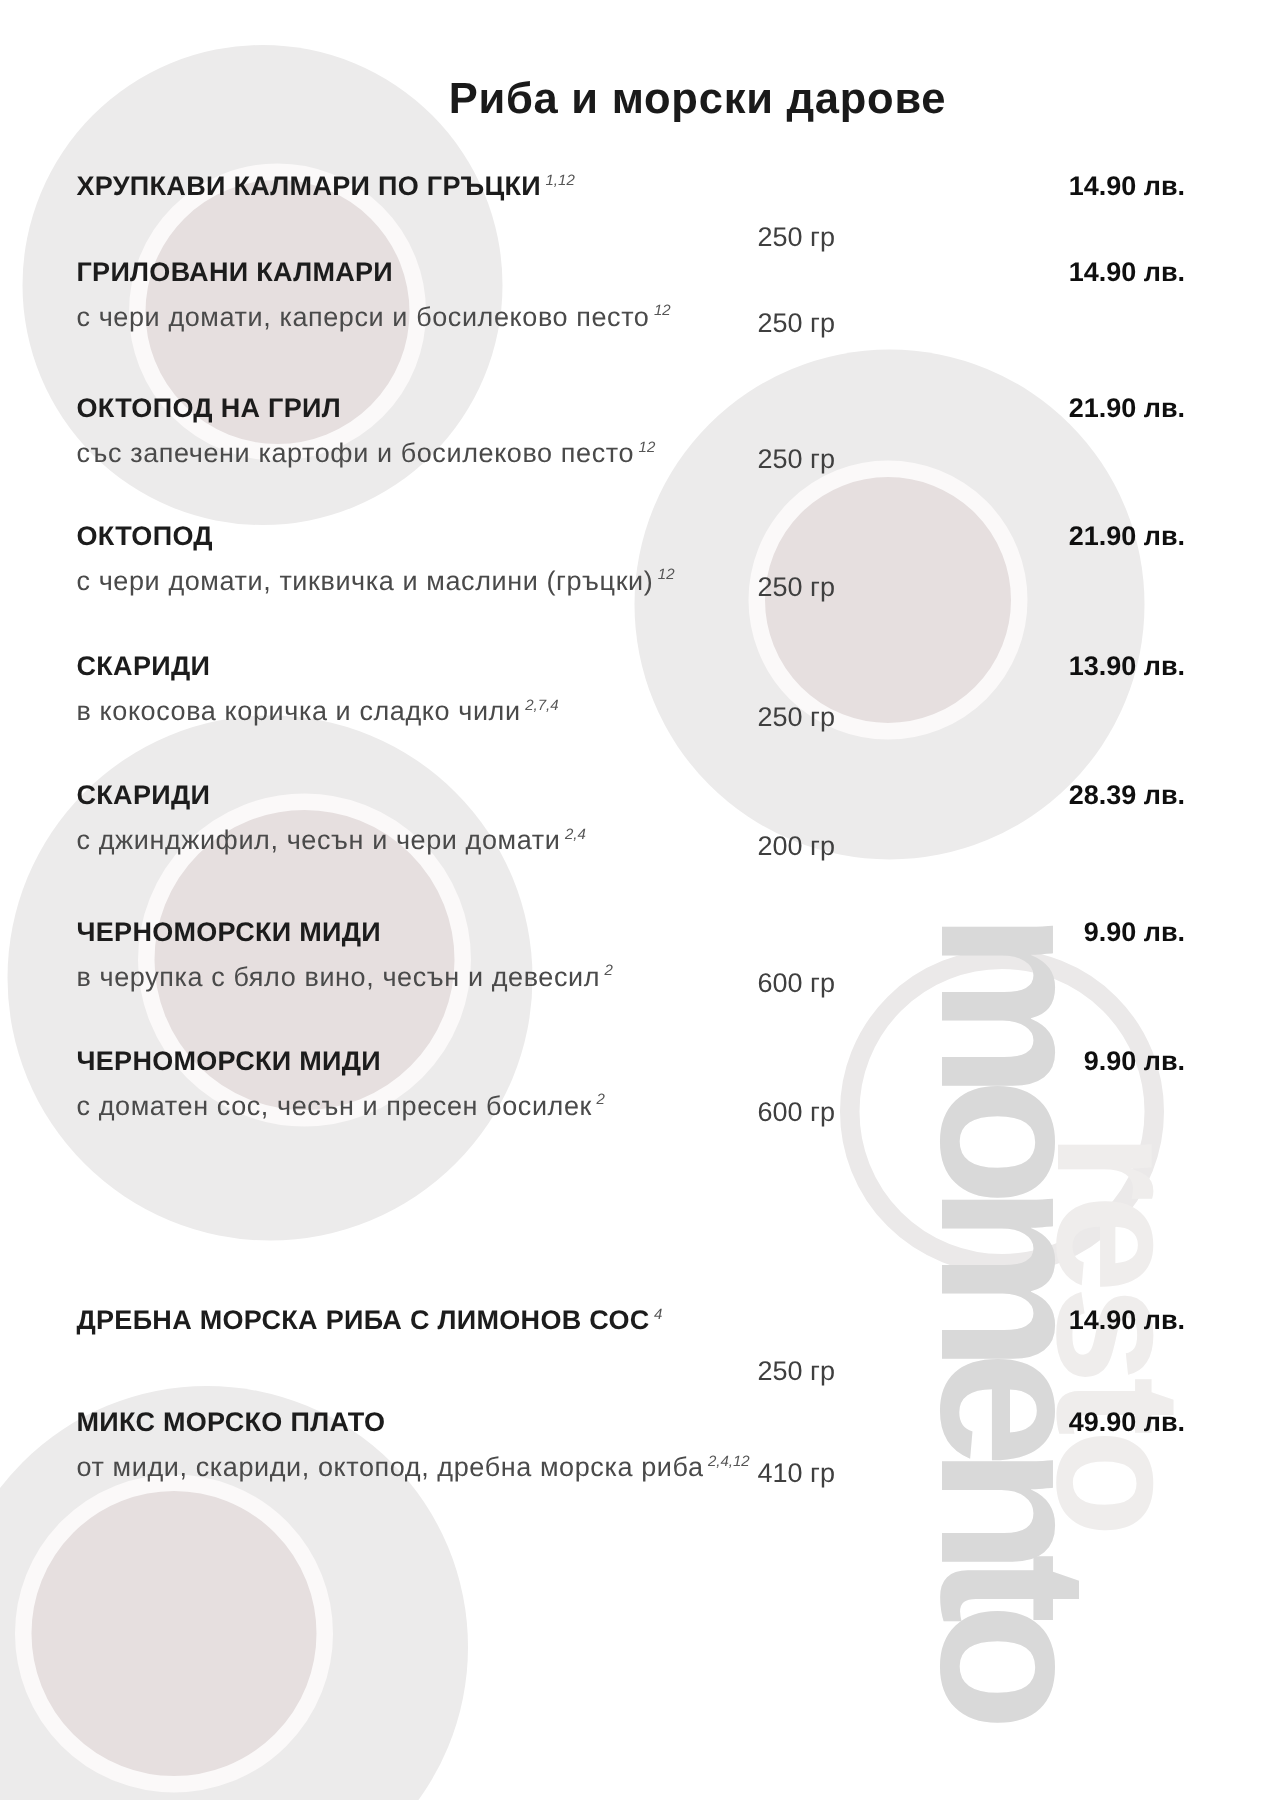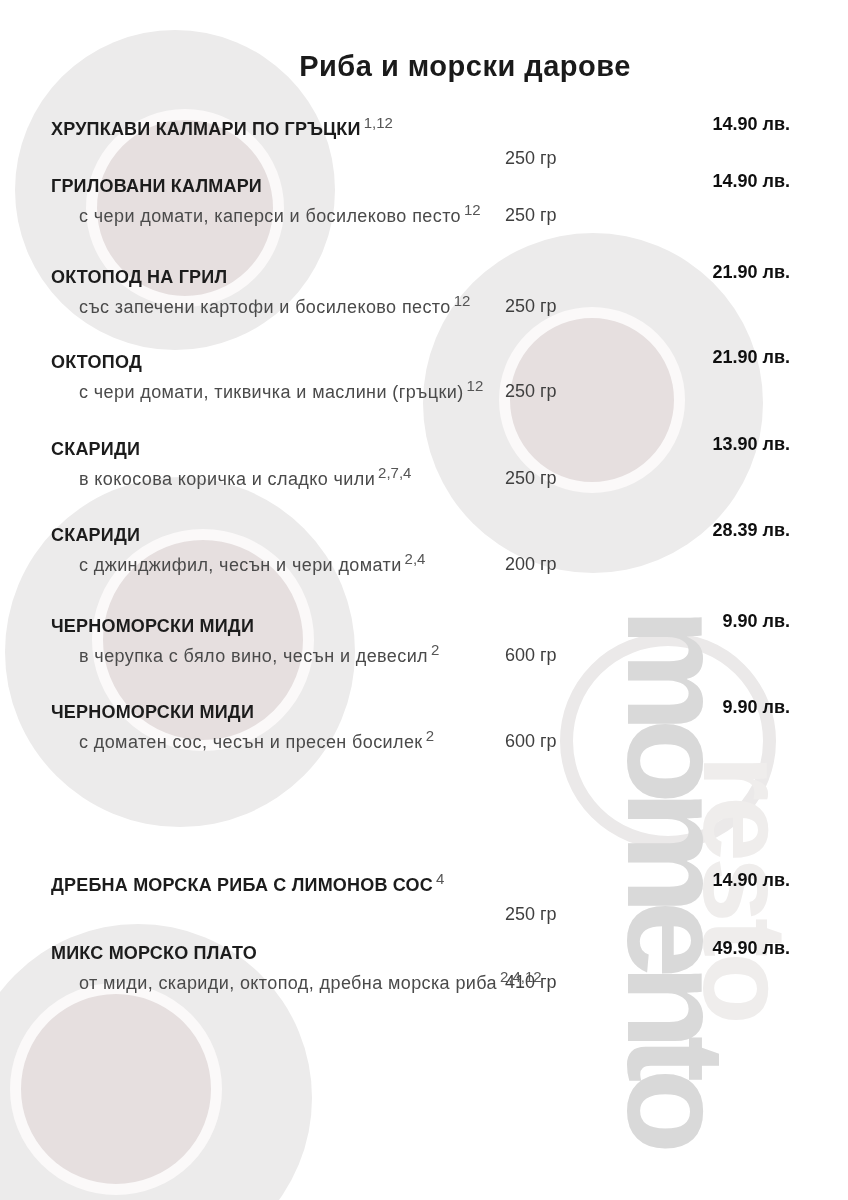--- a/index.html
+++ b/index.html
@@ -21,23 +21,23 @@
     position:absolute;top:50px;left:0;width:100%;text-align:center;
     font-size:29px;font-weight:700;letter-spacing:0.5px;color:#1a1a1a;padding-left:41px;
   }
   .row{position:absolute;left:0;width:100%;height:64px;}
   .cell{position:absolute;top:0;line-height:1.2;}
   .name{left:51px;font-size:18px;font-weight:700;letter-spacing:0.2px;color:#1c1c1c;white-space:nowrap;}
   .grams{left:505px;font-size:18px;color:#3f3f3f;white-space:nowrap;margin-top:34px;}
   .price{right:58px;font-size:18px;font-weight:700;color:#0f0f0f;text-align:center;white-space:nowrap;}
   .desc{
     position:absolute;left:51px;top:30px;font-size:18px;letter-spacing:0.4px;
-    color:#4a4a4a;white-space:nowrap;line-height:1.2;margin-left:28px;
+    color:#4a4a4a;white-space:nowrap;line-height:1.2;
   }
-  .ssup{font-size:15px;vertical-align:7px;margin-left:3px;color:#555555;font-weight:400;letter-spacing:0;}
+  .ssup{font-size:10px;vertical-align:7px;margin-left:3px;color:#555555;font-weight:400;letter-spacing:0;font-style:italic;}
 </style>
 </head>
 <body>
 
 <div class="page">
 
   <div class="plate" style="left:15px;top:30px;width:320px;height:320px">
     <div class="plate-inner" style="left:71px;top:79px;width:176px;height:176px"></div>
   </div>
   <div class="plate" style="left:423px;top:233px;width:340px;height:340px">

